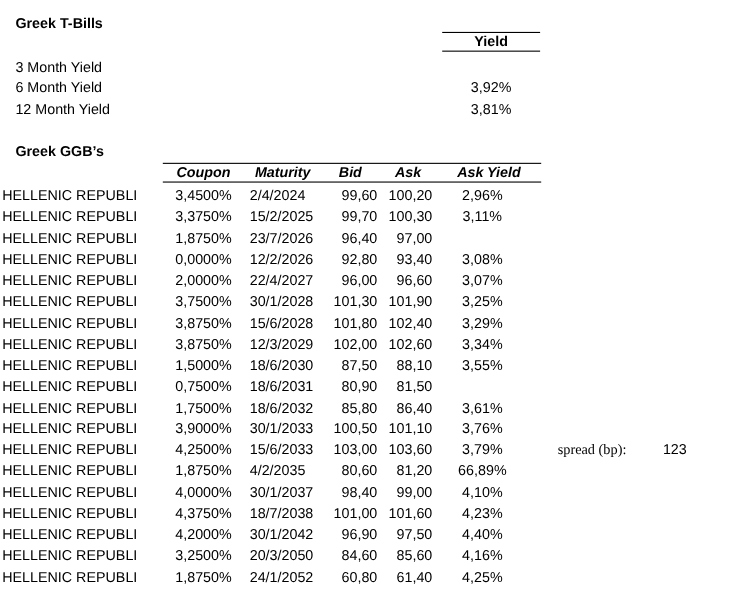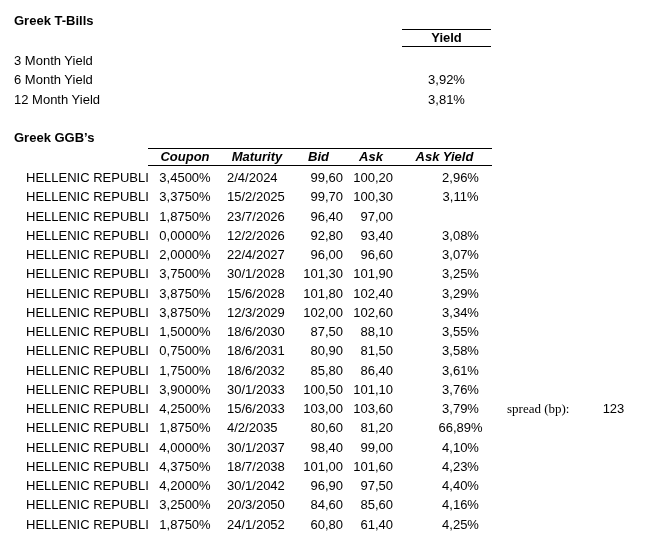--- a/index.html
+++ b/index.html
@@ -87,26 +87,26 @@
     top: 168px;
     left: 0;
     width: 664px;
   }
   .ggb-row {
     position: relative;
     height: 19.25px;
     line-height: 19.25px;
   }
   .cell { position: absolute; top: 0; white-space: nowrap; }
-  .c-name     { left: 26px;  width: 133px; overflow: hidden; }
+  .c-name     { left: 2px;  width: 133px; overflow: hidden; }
   .c-coupon   { left: 148px; width: 74px;  text-align: center; }
   .c-maturity { left: 227px; width: 68px;  text-align: left; }
   .c-bid      { left: 292px; width: 51px;  text-align: right; }
   .c-ask      { left: 343px; width: 50px;  text-align: right; }
-  .c-ask_yield{ left: 413px; width: 95px;  text-align: center; }
+  .c-ask_yield{ left: 391px; width: 95px;  text-align: center; }
 
   
   #spread-label {
     position: absolute;
     left: 507px;
     top: 399px;
     height: 19.25px;
     line-height: 19.25px;
     white-space: nowrap;
     font-family: Liberation Serif, serif;
@@ -225,21 +225,20 @@
         <div class="cell c-bid">87,50</div>
         <div class="cell c-ask">88,10</div>
         <div class="cell c-ask_yield">3,55%</div>
       </div>
       <div class="ggb-row">
         <div class="cell c-name">HELLENIC REPUBLI</div>
         <div class="cell c-coupon">0,7500%</div>
         <div class="cell c-maturity">18/6/2031</div>
         <div class="cell c-bid">80,90</div>
         <div class="cell c-ask">81,50</div>
-        <div class="cell c-ask_yield">3,58%</div>
       </div>
       <div class="ggb-row">
         <div class="cell c-name">HELLENIC REPUBLI</div>
         <div class="cell c-coupon">1,7500%</div>
         <div class="cell c-maturity">18/6/2032</div>
         <div class="cell c-bid">85,80</div>
         <div class="cell c-ask">86,40</div>
         <div class="cell c-ask_yield">3,61%</div>
       </div>
       <div class="ggb-row">

